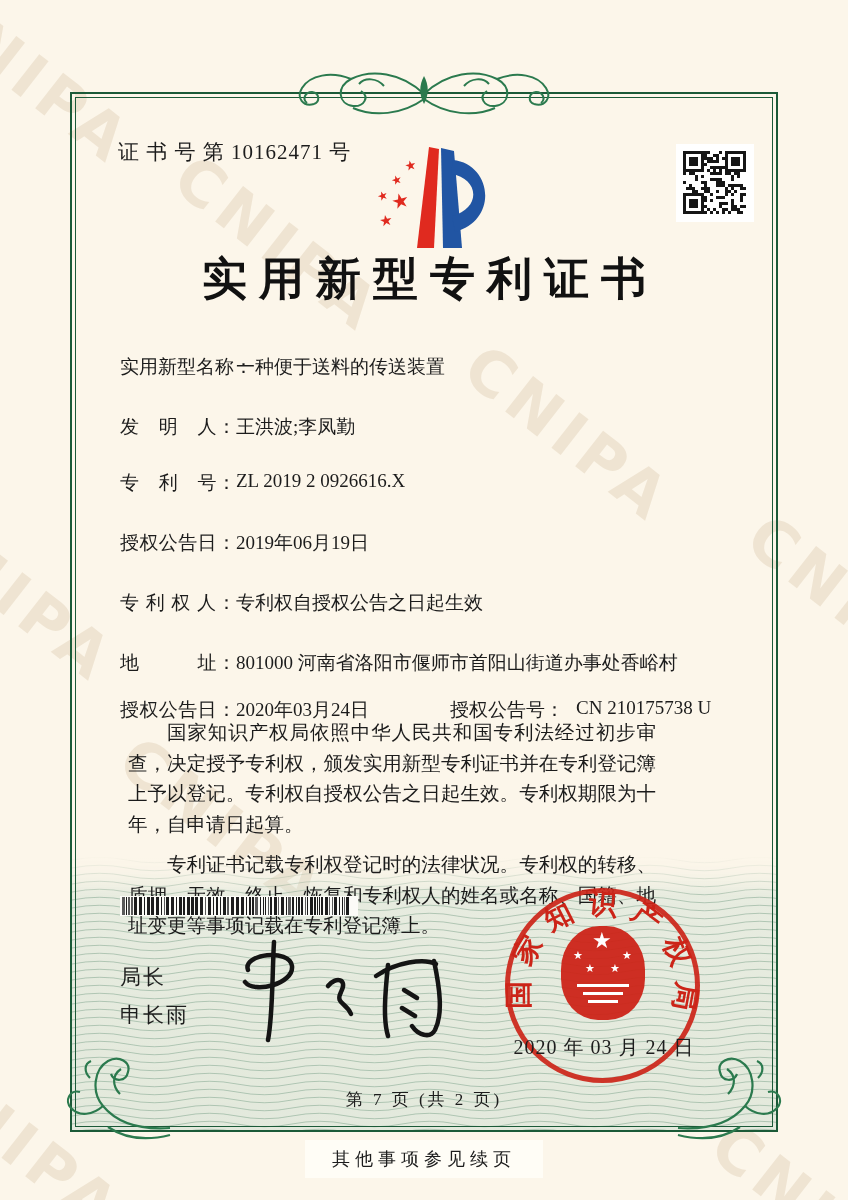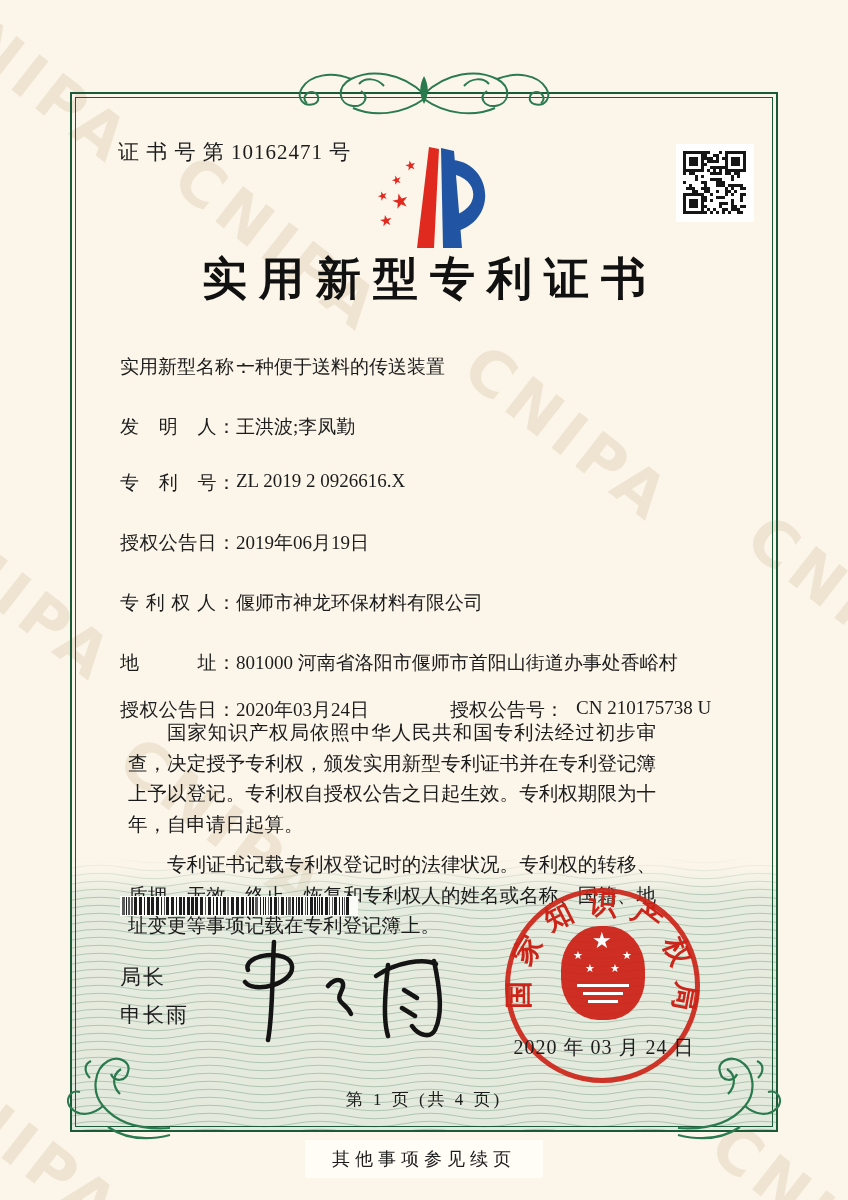--- a/index.html
+++ b/index.html
@@ -186,21 +186,21 @@
   <div class="frow" style="top:470px;">
     <span class="lbl">专　利　号：</span>
     <span class="val">ZL 2019 2 0926616.X</span>
   </div>
   <div class="frow" style="top:530px;">
     <span class="lbl">授权公告日：</span>
     <span class="val">2019年06月19日</span>
   </div>
   <div class="frow" style="top:590px;">
     <span class="lbl">专 利 权 人：</span>
-    <span class="val">偃师市神龙环保材料有限公司</span>
+    <span class="val">专利权自授权公告之日起生效</span>
   </div>
   <div class="frow" style="top:650px;">
     <span class="lbl">地　　　址：</span>
     <span class="val">801000 河南省洛阳市偃师市首阳山街道办事处香峪村</span>
   </div>
   <div class="frow" style="top:697px;">
     <span class="lbl">授权公告日：</span>
     <span class="val">2020年03月24日</span>
     <span class="lbl2">授权公告号：</span>
     <span class="val2">CN 210175738 U</span>
@@ -246,16 +246,16 @@
       <span class="st" style="left:61px; top:24px; font-size:11px;">★</span>
       <span class="st" style="left:24px; top:37px; font-size:11px;">★</span>
       <span class="st" style="left:49px; top:37px; font-size:11px;">★</span>
       <div class="g1"></div>
       <div class="g2"></div>
       <div class="g3"></div>
     </div>
     <div class="seal-date">2020 年 03 月 24 日</div>
   </div>
 
-  <div class="page-num">第 1 页 (共 4 页)</div>
+  <div class="page-num">第 7 页 (共 2 页)</div>
   <div class="note">其他事项参见续页</div>
 
 </div>
 
 </body></html>

